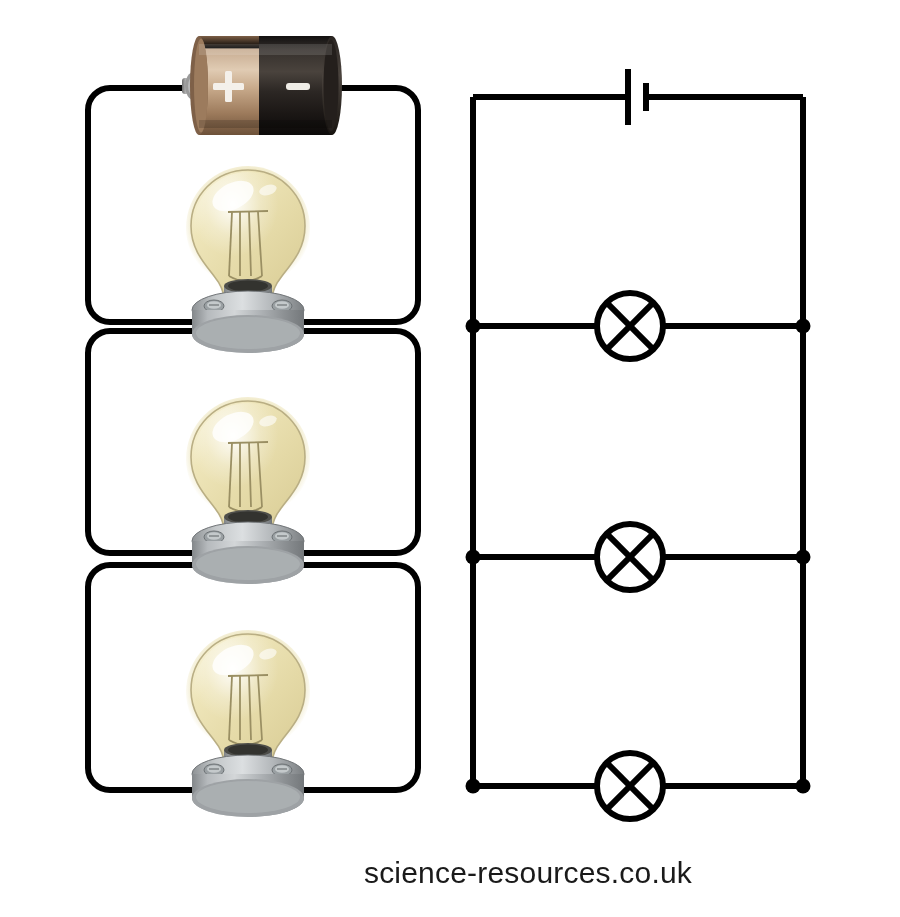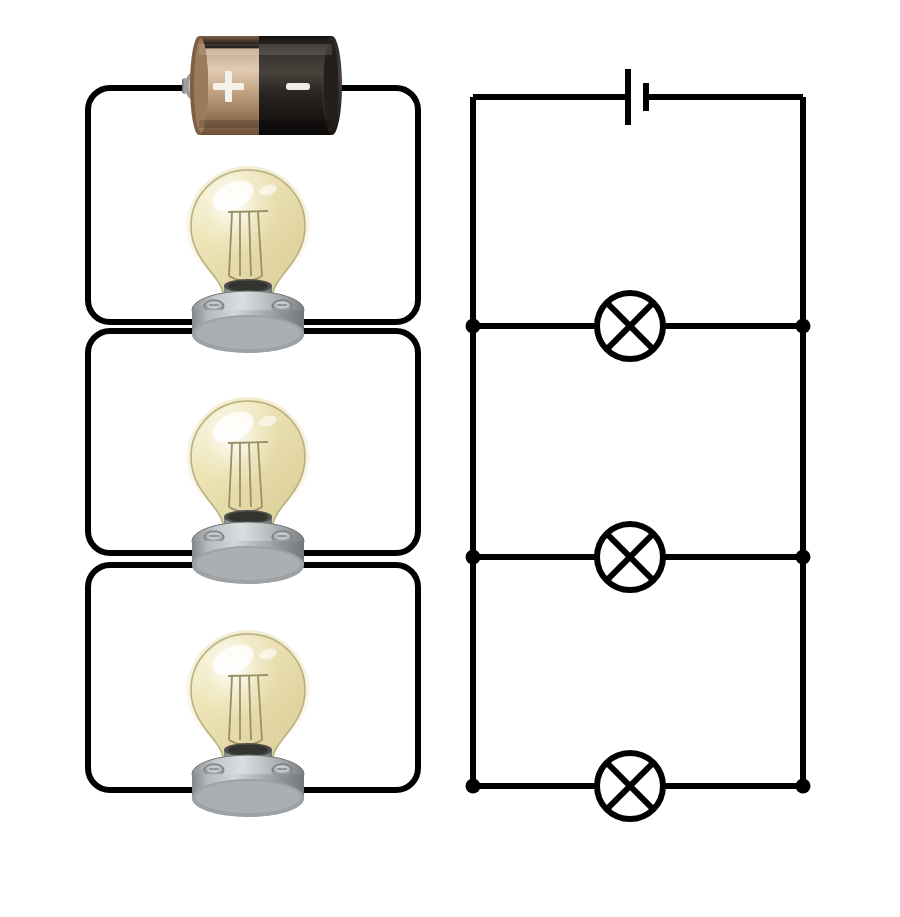--- a/index.html
+++ b/index.html
@@ -375,14 +375,15 @@
         <circle cx="803" cy="326" r="7.5"></circle>
         <circle cx="473" cy="557" r="7.5"></circle>
         <circle cx="803" cy="557" r="7.5"></circle>
         <circle cx="473" cy="786" r="7.5"></circle>
         <circle cx="803" cy="786" r="7.5"></circle>
       </g>
 
     </g>
   </svg>
 
+  <div class="watermark-text">science-resources.co.uk</div>
 
 </div>
 
 </body></html>

